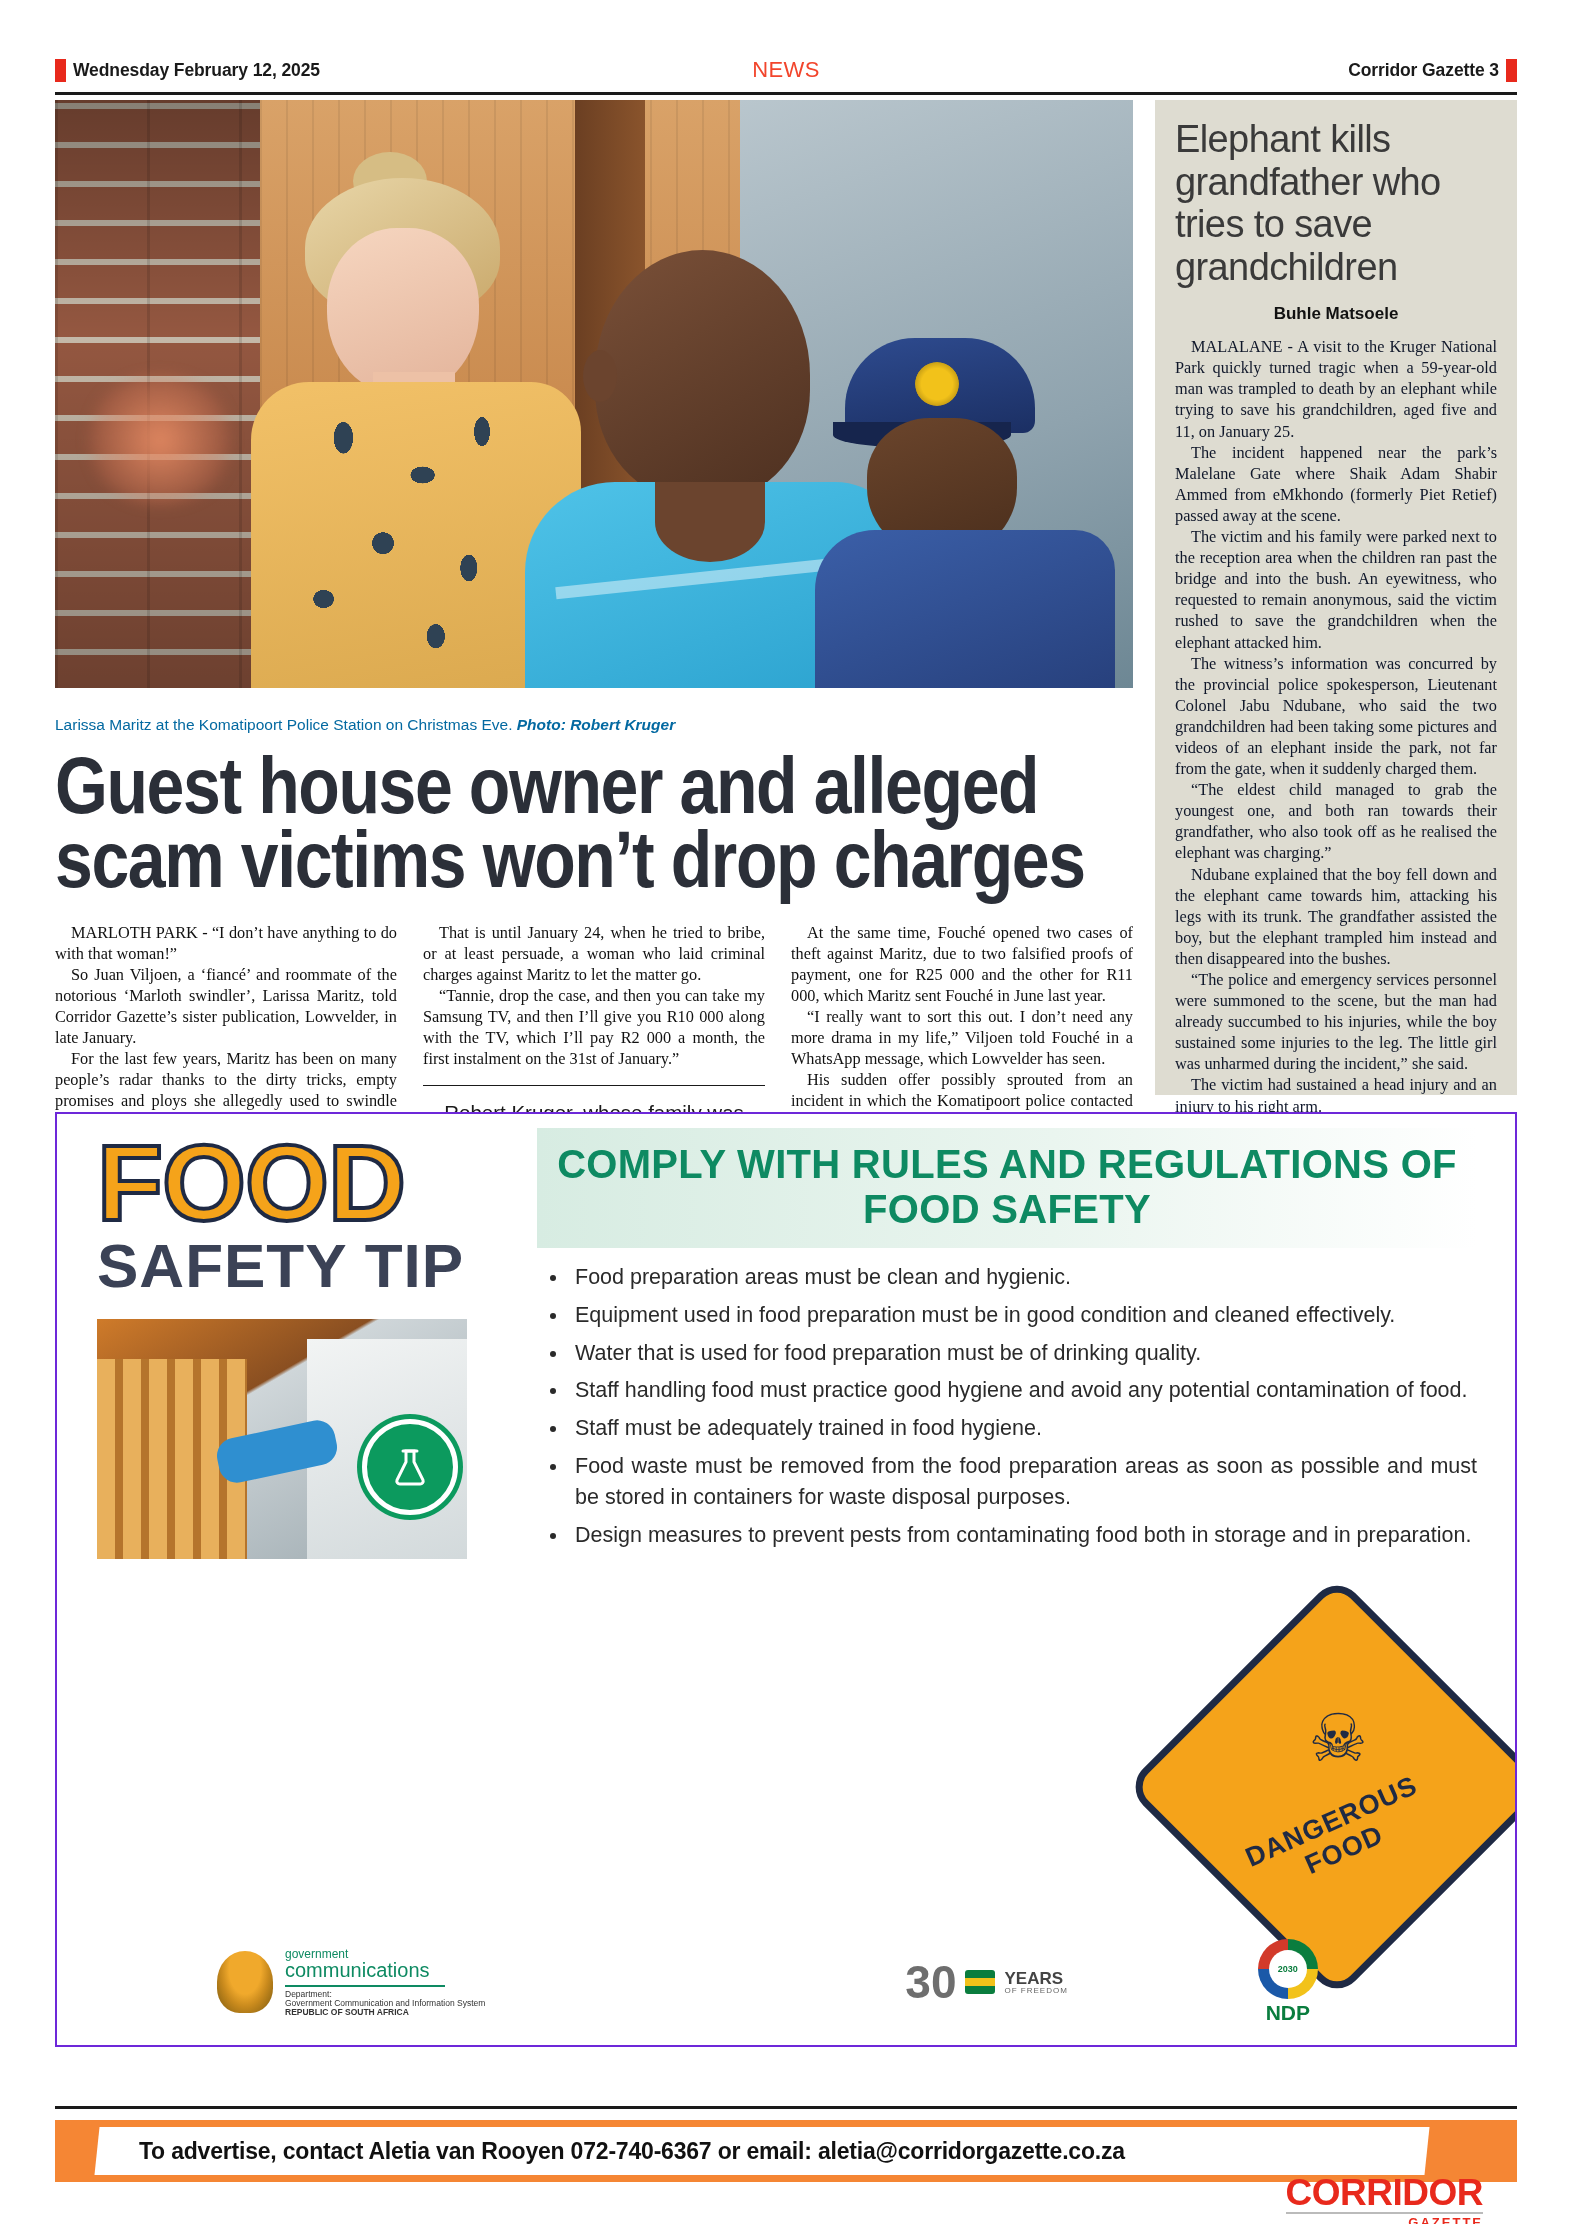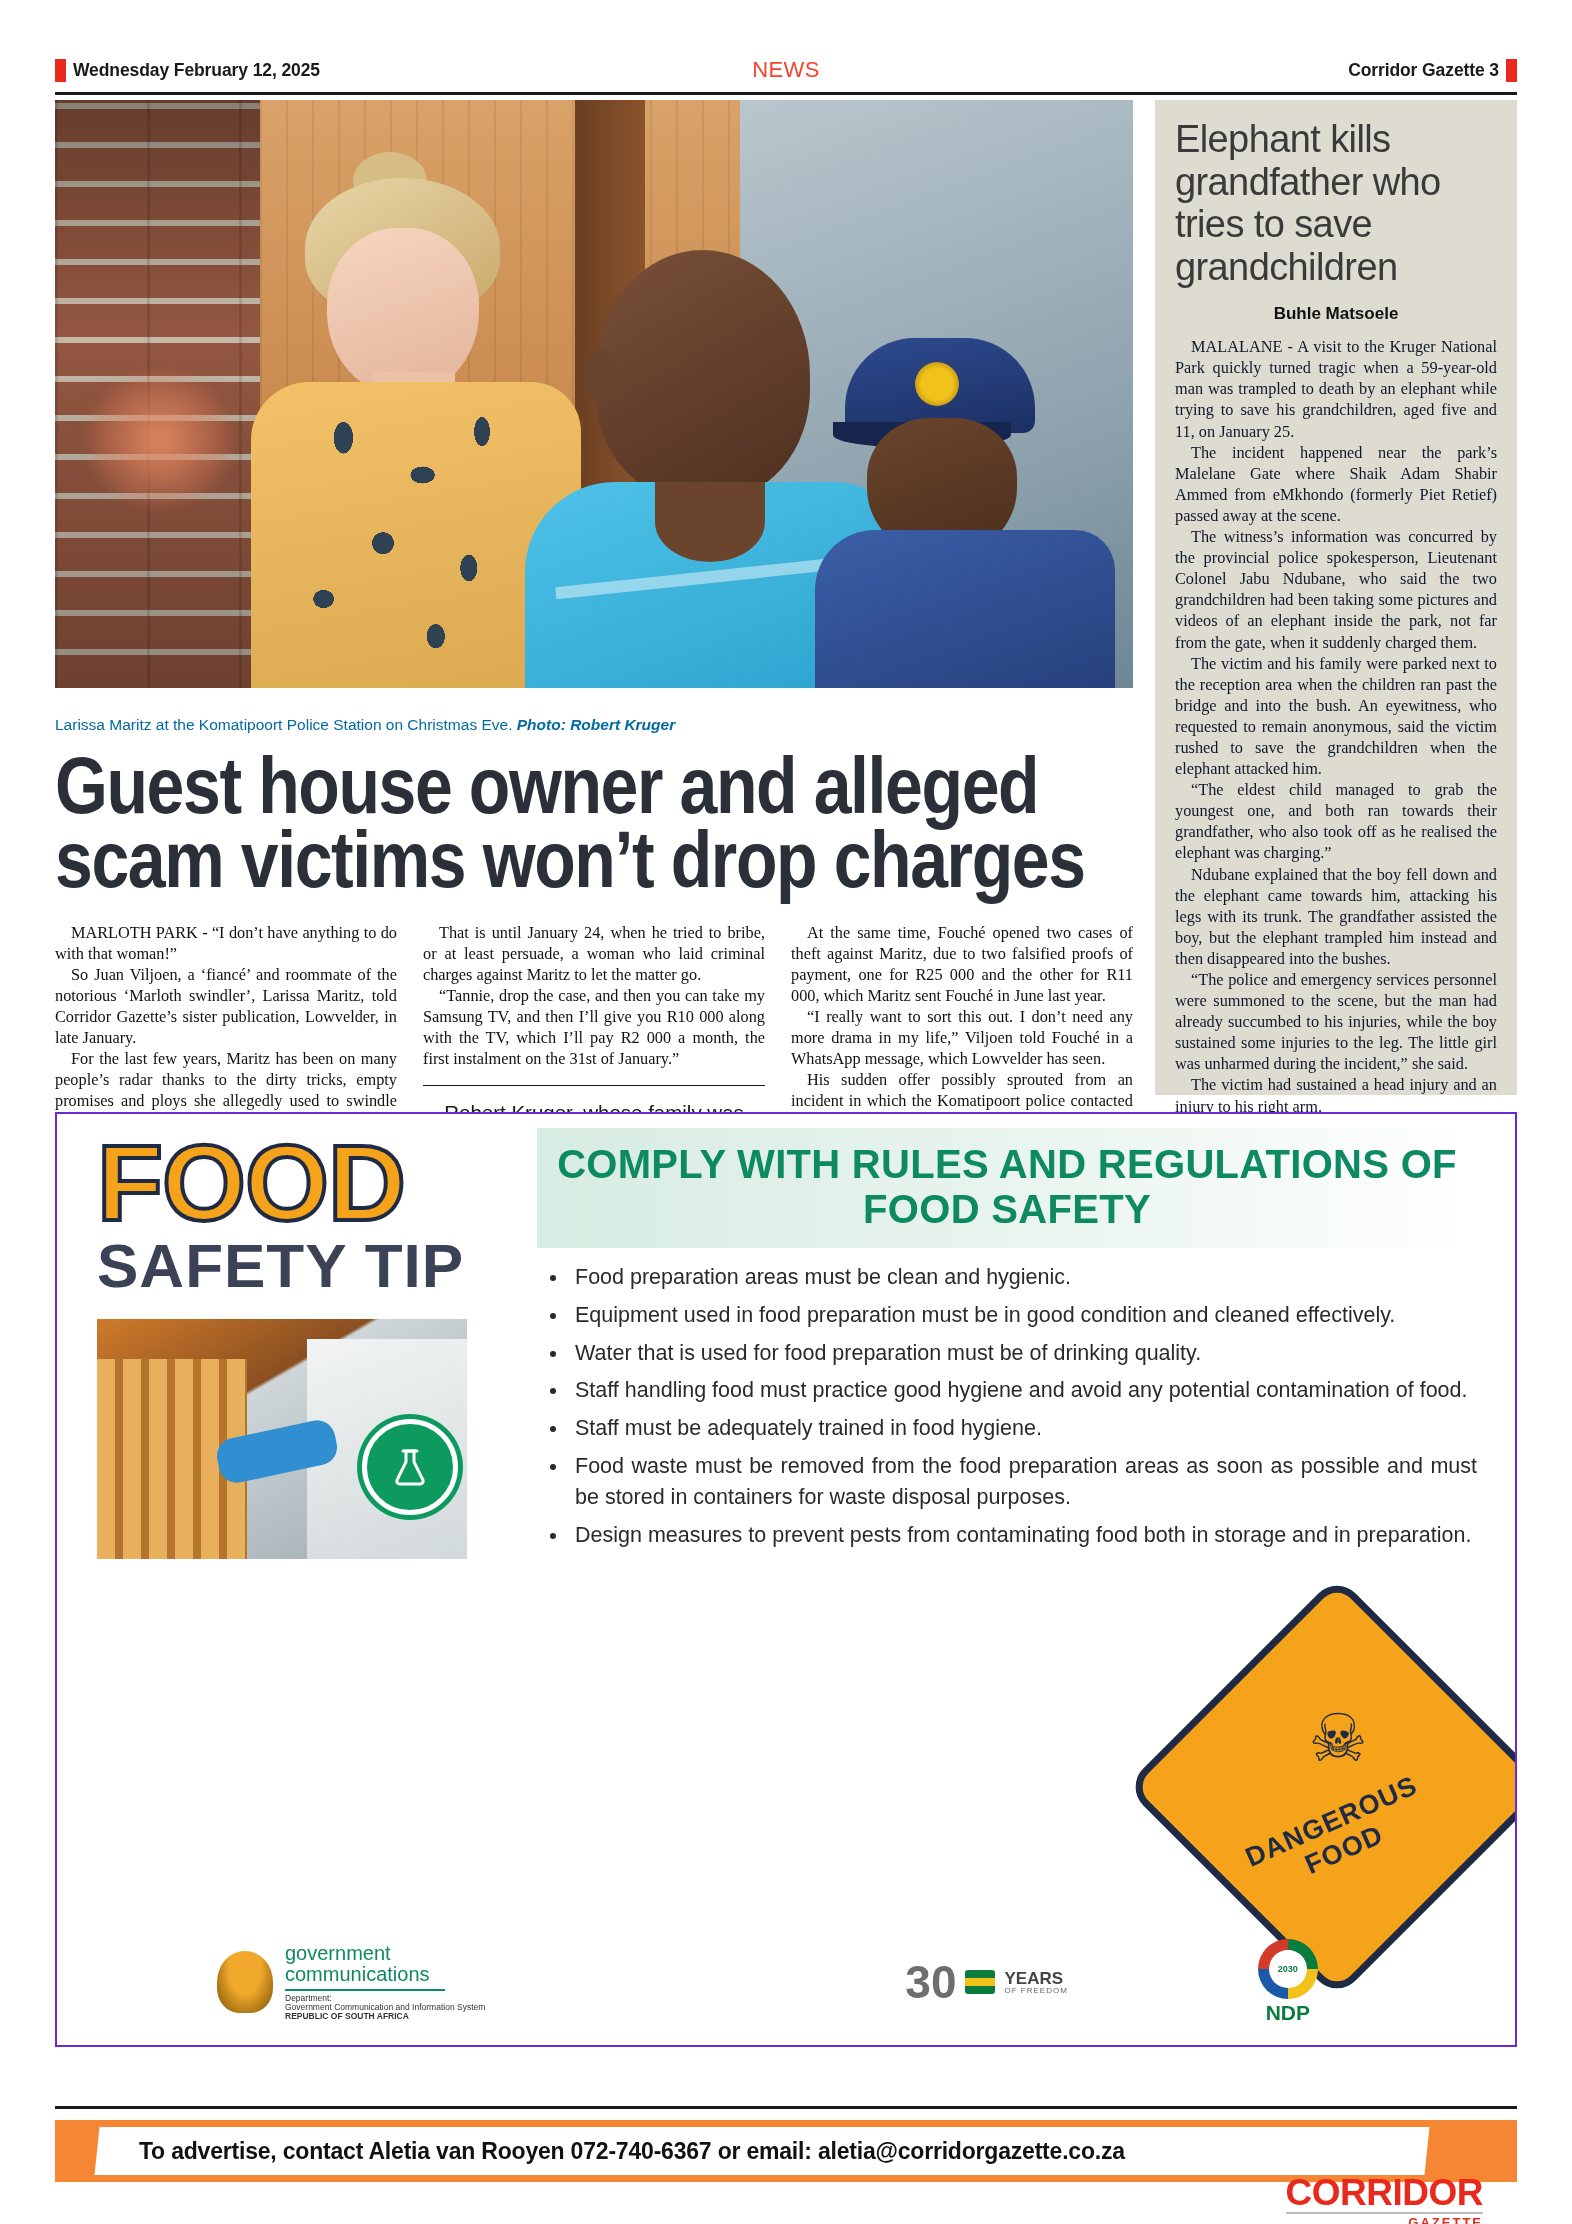--- a/index.html
+++ b/index.html
@@ -319,21 +319,21 @@
     position: absolute; left: 160px; bottom: 20px; width: 1240px;
     display: flex; align-items: center; gap: 0; justify-content: flex-start;
   }
   .gov-logo { display: flex; align-items: center; gap: 12px; }
   .gov-crest {
     width: 56px; height: 62px;
     background: radial-gradient(ellipse at 50% 30%, #f0a92c 40%, #c98a1d 60%, #8a6312 90%);
     border-radius: 50% 50% 40% 40%;
   }
   .gov-text { line-height: 1.05; }
-  .gov-t1 { font-family: "Liberation Sans", sans-serif; font-size: 20px; color: #0E8A62; }
+  .gov-t1 { font-family: "Liberation Sans", sans-serif; font-size: 12px; color: #0E8A62; }
   .gov-t2 { font-family: "Liberation Sans", sans-serif; font-size: 20px; color: #0E8A62; }
   .gov-rule { width: 160px; height: 1.5px; background: #0E8A62; margin: 4px 0 3px; }
   .gov-t3 { font-family: "Liberation Sans", sans-serif; font-size: 8.5px; color: #333; }
   .gov-t4 { font-family: "Liberation Sans", sans-serif; font-size: 8.5px; color: #333; }
   .gov-t5 { font-family: "Liberation Sans", sans-serif; font-size: 8.5px; font-weight: bold; color: #333; }
 
   .logo30 { margin-left: 420px; display: flex; align-items: center; gap: 9px; }
   .l30-num {
     font-family: "Liberation Sans Narrow", "Liberation Sans", sans-serif;
     font-weight: bold; font-size: 46px; color: #6e6e6e; line-height: 1;
@@ -487,22 +487,22 @@
 
       </div>
     </div>
 
     <div class="right-pane">
       <div class="sb-head">Elephant kills grandfather who tries to save grandchildren</div>
       <div class="sb-byline">Buhle Matsoele</div>
       <div class="sb-body">
         <p>MALALANE - A visit to the Kruger National Park quickly turned tragic when a 59-year-old man was trampled to death by an elephant while trying to save his grandchildren, aged five and 11, on January 25.</p>
         <p>The incident happened near the park’s Malelane Gate where Shaik Adam Shabir Ammed from eMkhondo (formerly Piet Retief) passed away at the scene.</p>
+        <p>The victim and his family were parked next to the reception area when the children ran past the bridge and into the bush. An eyewitness, who requested to remain anonymous, said the victim rushed to save the grandchildren when the elephant attacked him.</p>
         <p>The witness’s information was concurred by the provincial police spokesperson, Lieutenant Colonel Jabu Ndubane, who said the two grandchildren had been taking some pictures and videos of an elephant inside the park, not far from the gate, when it suddenly charged them.</p>
-        <p>The victim and his family were parked next to the reception area when the children ran past the bridge and into the bush. An eyewitness, who requested to remain anonymous, said the victim rushed to save the grandchildren when the elephant attacked him.</p>
         <p>“The eldest child managed to grab the youngest one, and both ran towards their grandfather, who also took off as he realised the elephant was charging.”</p>
         <p>Ndubane explained that the boy fell down and the elephant came towards him, attacking his legs with its trunk. The grandfather assisted the boy, but the elephant trampled him instead and then disappeared into the bushes.</p>
         <p>“The police and emergency services personnel were summoned to the scene, but the man had already succumbed to his injuries, while the boy sustained some injuries to the leg. The little girl was unharmed during the incident,” she said.</p>
         <p>The victim had sustained a head injury and an injury to his right arm.</p>
         <p>On January 27, the SANParks’s spokesperson, JP Louw, revealed that the elephant in question could not be identified as there were several of them in the vicinity, and they moved away while people tried to save the victim.</p>
         <p>He reiterated that the incident was regrettable.</p>
         <p>Louw called on the public to allow the family to mourn their loved one with dignity, and refrain from speculating until the police had finalised their report.</p>
         <p>A family member, Mohammad Shah, expressed the family’s shock upon hearing about the incident. He said the family could not immediately comment on the matter.</p>
       </div>
     </div>

